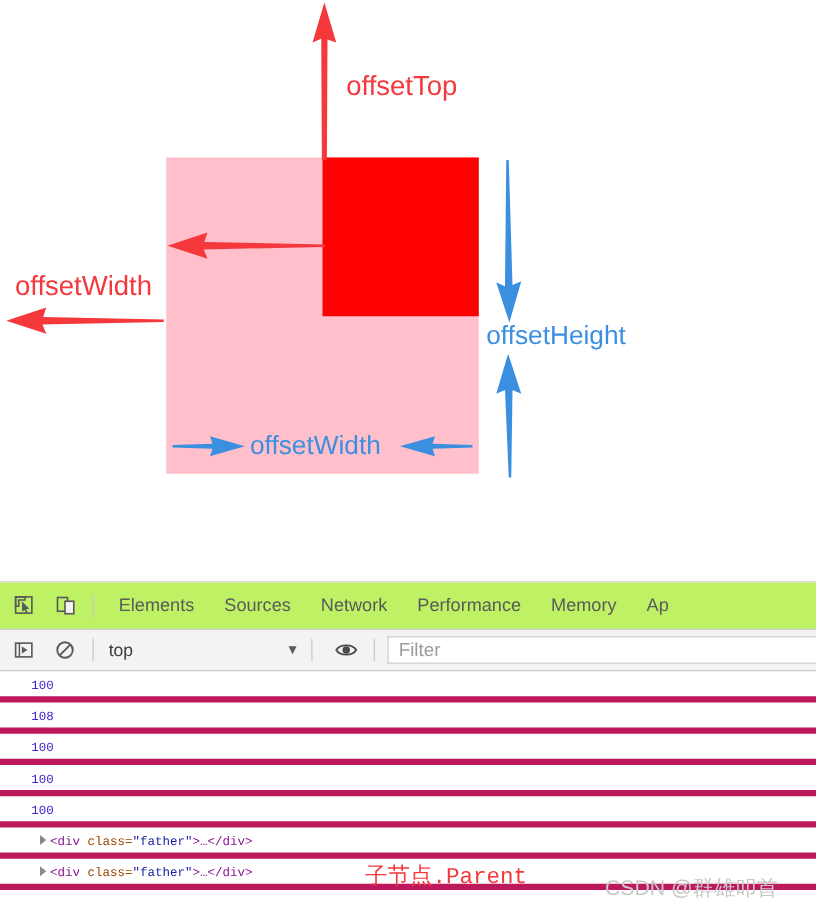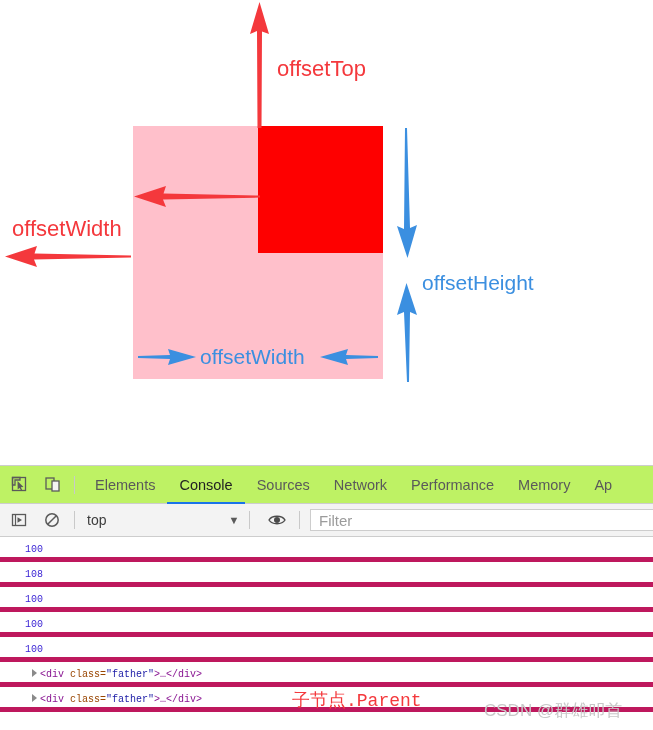--- a/index.html
+++ b/index.html
@@ -225,21 +225,21 @@
   </svg>
   <div class="anno anno-blue" style="left:200px; top:345px;">offsetWidth</div>
 
   <svg class="arrow-svg" style="left:318px; top:346px;" width="62" height="22">
     <polygon points="2,11 30,3 28,9 60,10 60,12 28,13 30,19" fill="#3b8fe0"></polygon>
   </svg>
 
   <svg class="arrow-svg" style="left:394px; top:126px;" width="28" height="134">
     <polygon points="13.5,132 3,100 10,103 11,2 13,2 16,102 23,99" fill="#3b8fe0"></polygon>
   </svg>
-  <div class="anno anno-blue" style="left:389px; top:271px;margin-left:33px;">offsetHeight</div>
+  <div class="anno anno-blue" style="left:389px; top:257px;">offsetHeight</div>
 
   <svg class="arrow-svg" style="left:393px; top:281px;" width="28" height="103">
     <polygon points="13.5,2 24,34 17,31 16,101 14,101 11,31 4,34" fill="#3b8fe0"></polygon>
   </svg>
 
 </div>
 
 <div id="devtools">
 
   <div class="dt-tabbar">
@@ -251,21 +251,20 @@
       </svg>
     </div>
     <div class="dt-icon-btn">
       <svg width="17" height="17" viewBox="0 0 17 17">
         <rect x="2" y="2" width="8" height="11" fill="none" stroke="#5a5a5a" stroke-width="1.3"></rect>
         <rect x="8" y="5" width="7" height="10" fill="#f3f3f3" stroke="#5a5a5a" stroke-width="1.3"></rect>
       </svg>
     </div>
     <div class="dt-sep"></div>
     <div class="dt-tab">Elements</div>
-    <div class="dt-tab active">Console</div>
     <div class="dt-tab">Sources</div>
     <div class="dt-tab">Network</div>
     <div class="dt-tab">Performance</div>
     <div class="dt-tab">Memory</div>
     <div class="dt-tab">Ap</div>
   </div>
 
   <div class="dt-filterbar">
     <div class="dt-icon-btn">
       <svg width="16" height="16" viewBox="0 0 16 16">

